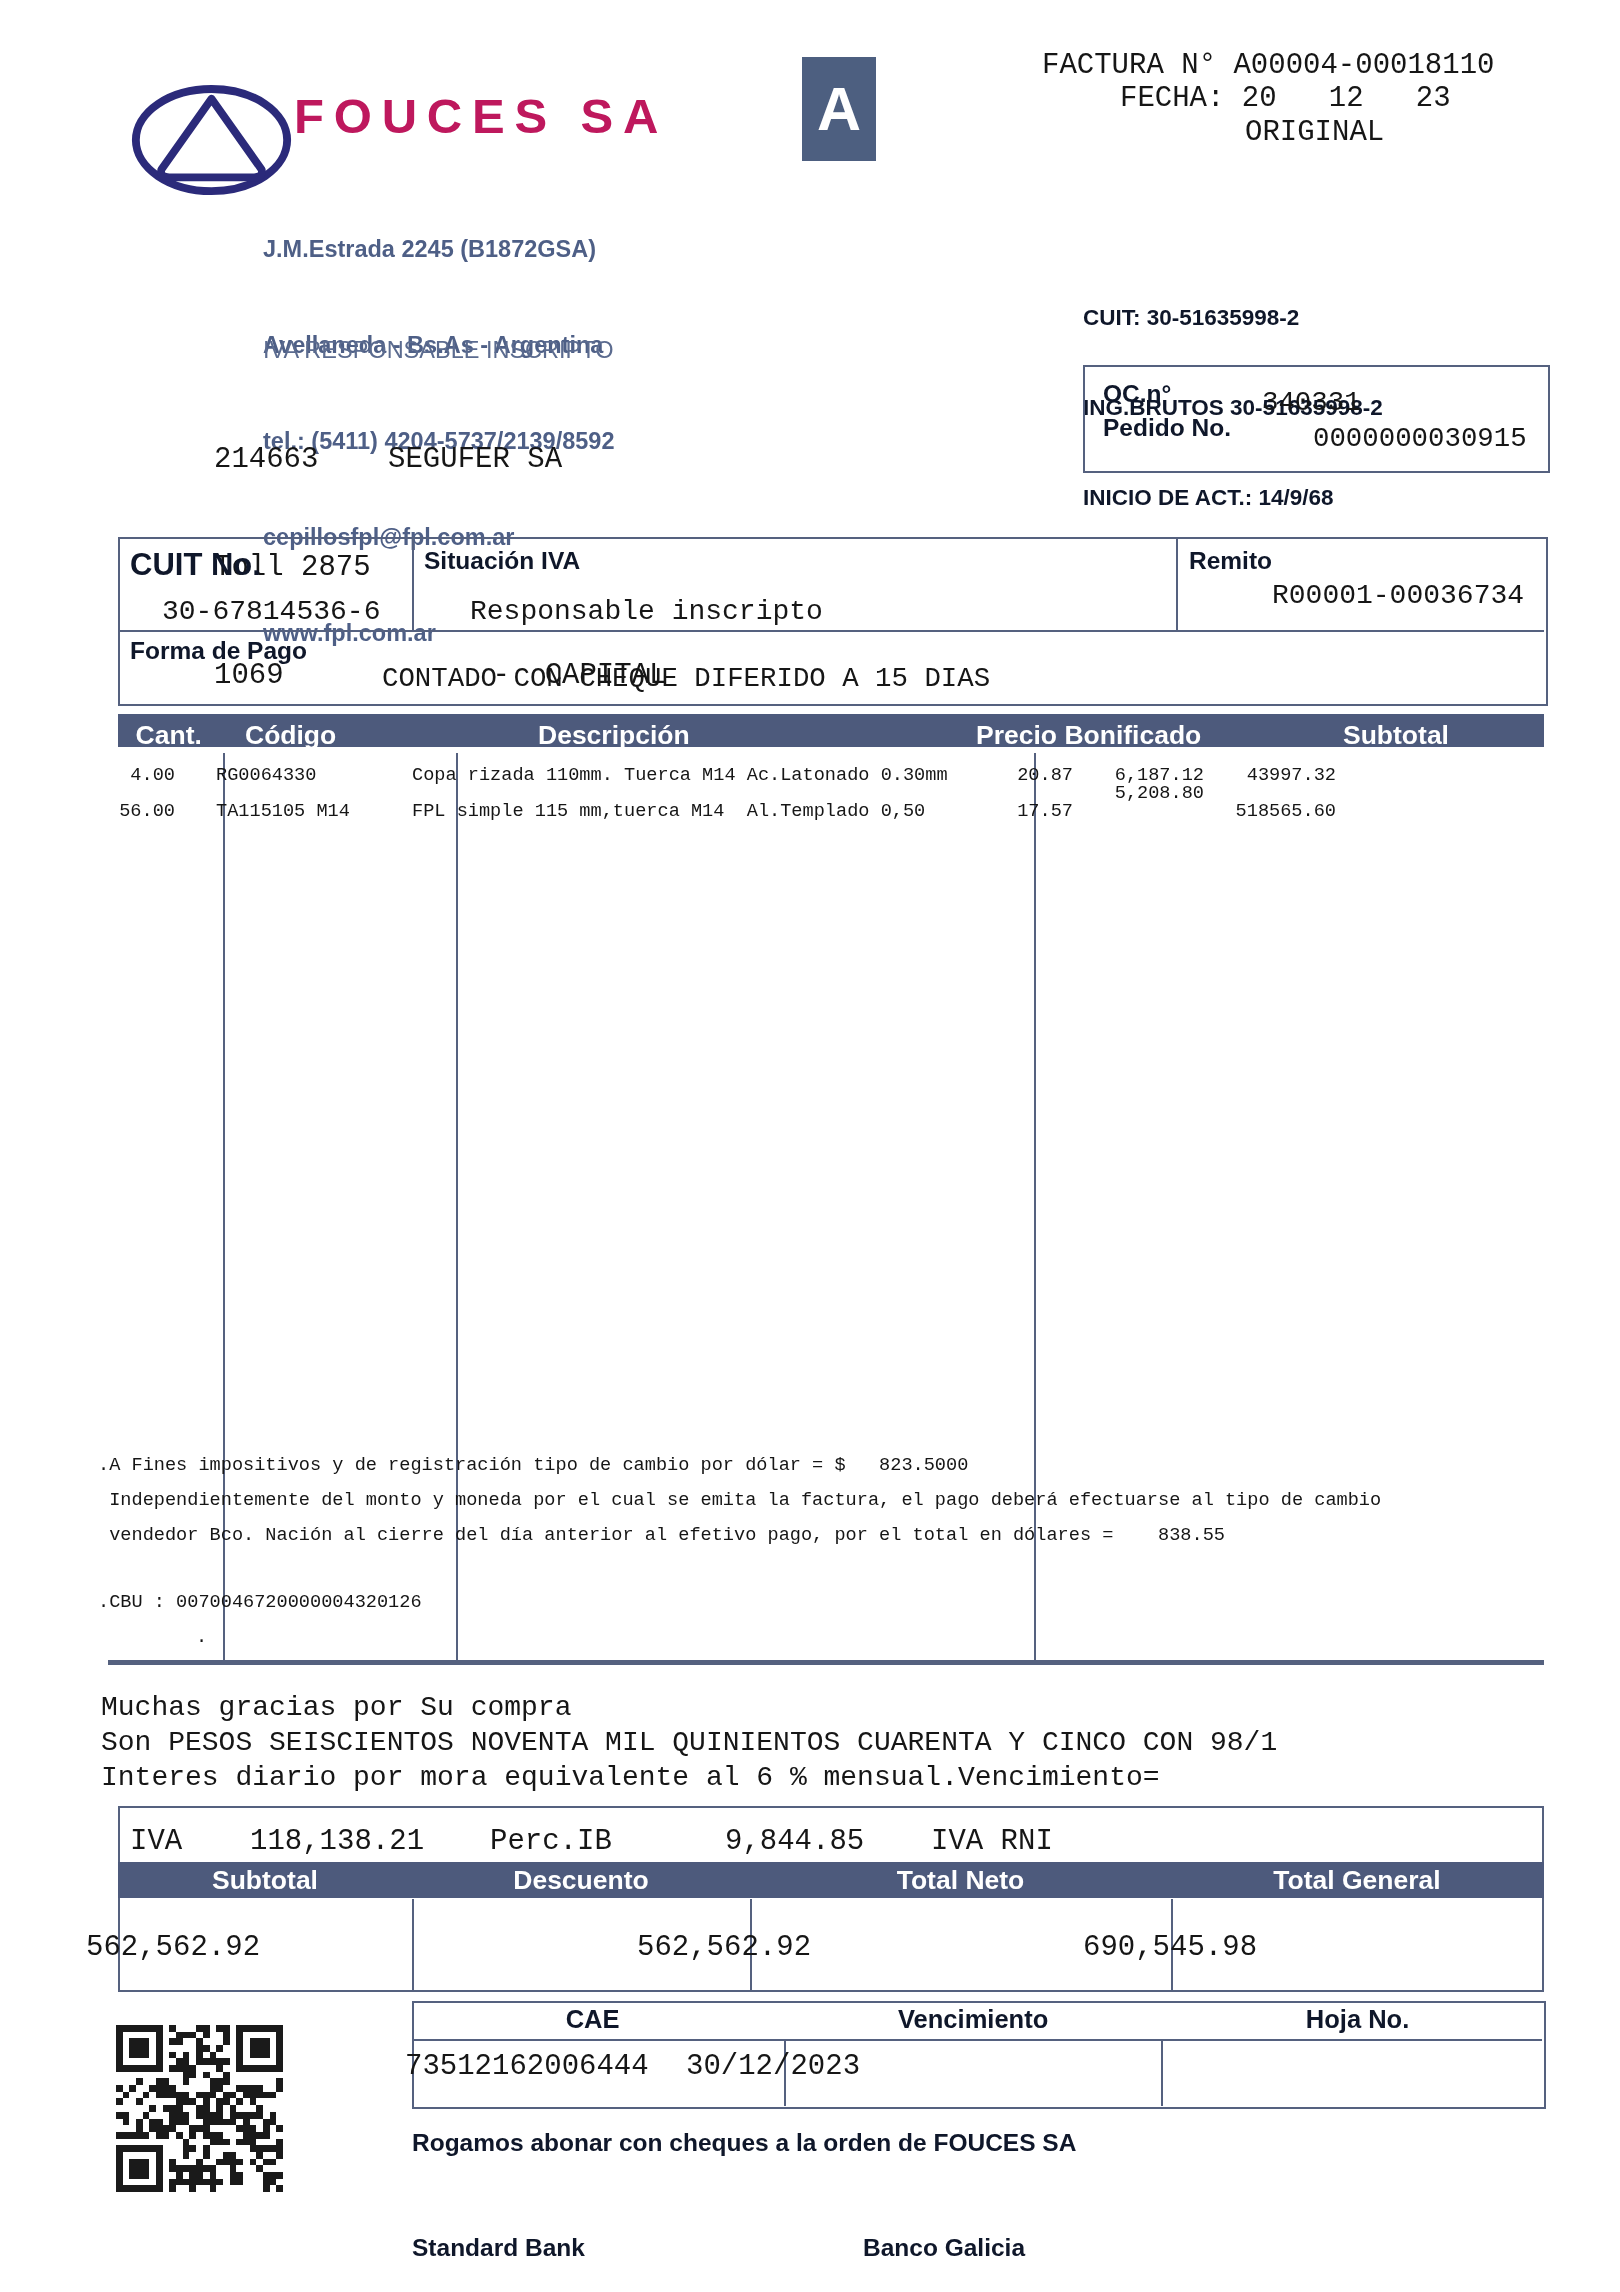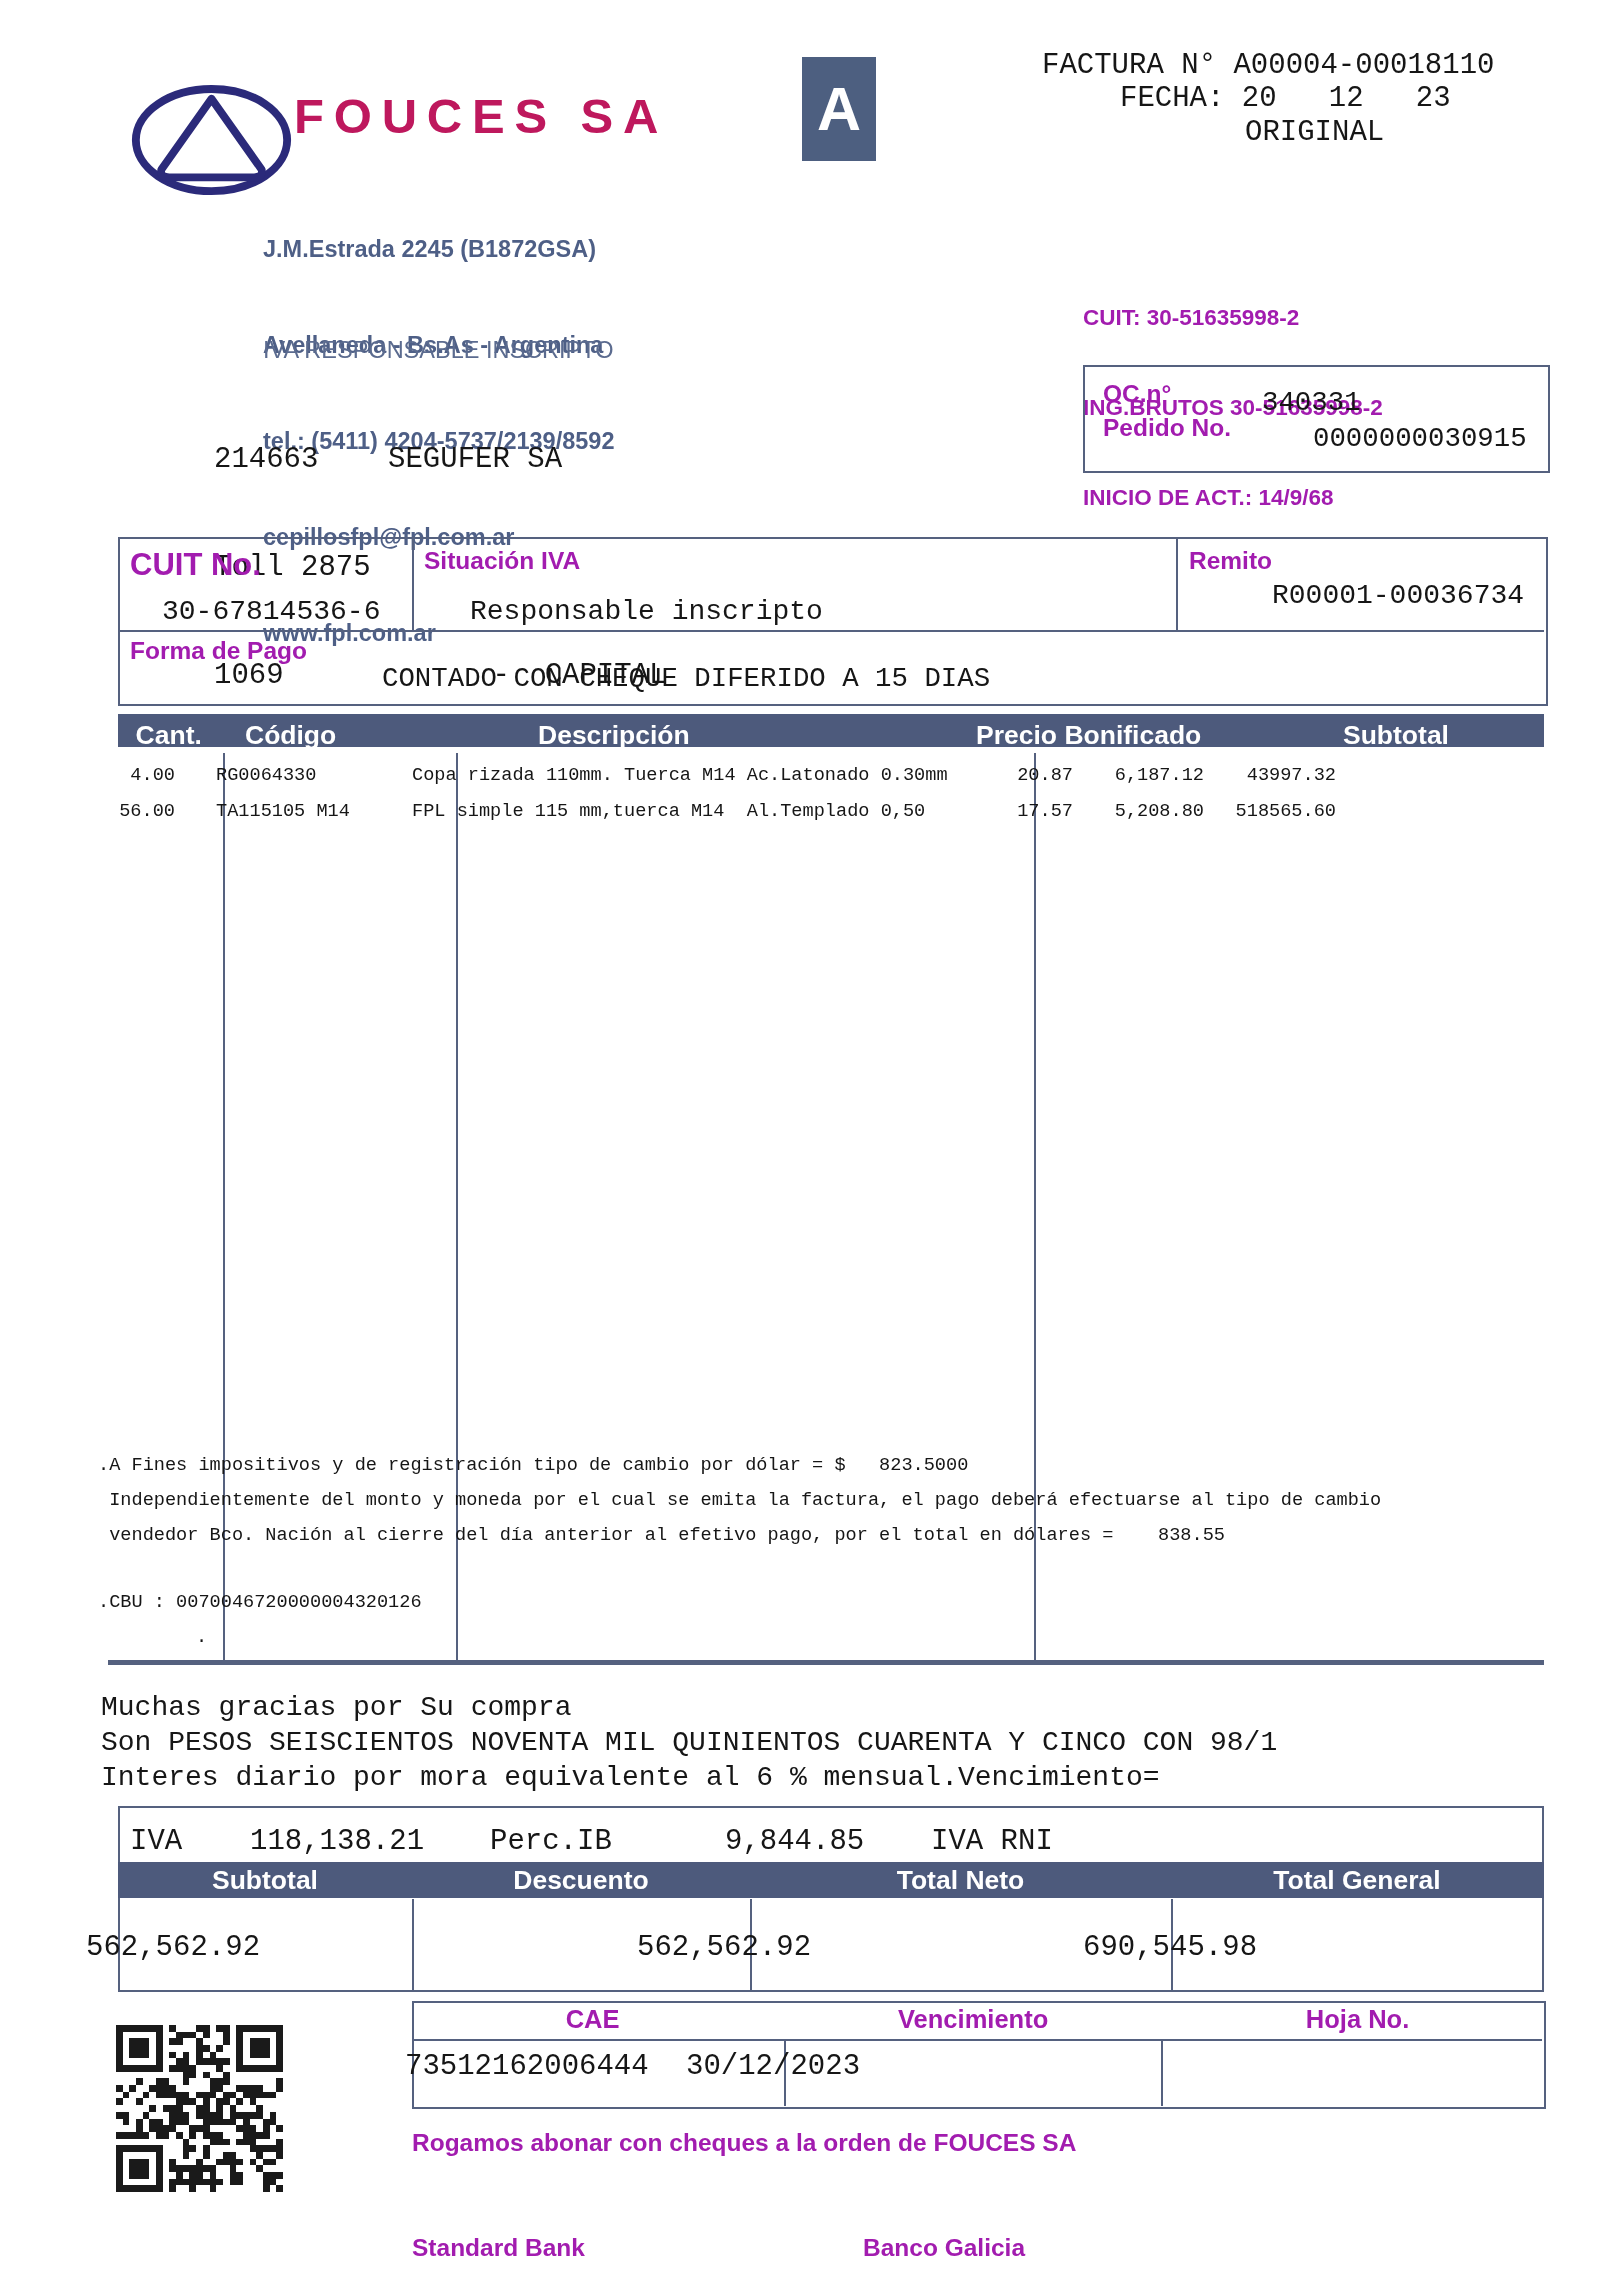--- a/index.html
+++ b/index.html
@@ -1,21 +1,21 @@
 <!DOCTYPE html>
 <html><head>
 <meta charset="utf-8">
 <style>
   html,body{margin:0;padding:0;background:#e8e8e8;}
   .page{position:relative;width:1620px;height:2293px;background:#ffffff;margin:0 auto;
         font-family:"Liberation Sans",sans-serif;overflow:hidden;}
   .abs{position:absolute;white-space:pre;}
   
   .mono{font-family:"Liberation Mono","DejaVu Sans Mono",monospace;color:#161616;}
-  .lbl{font-weight:bold;color:#a21caf;}
+  .lbl{font-weight:bold;color:#0f172a;}
   .addr{font-weight:bold;color:#4e5f86;font-size:23.5px;line-height:32px;}
   .navy{color:#be185d;}
   
   .hline,.vline{position:absolute;background:#55617f;}
   
   .bar{position:absolute;background:#4d5a7c;color:#ffffff;font-weight:bold;}
   .bar span{color:#ffffff;}
   
   .box{position:absolute;border:2px solid #55617f;}
   .qr{position:absolute;}
@@ -104,21 +104,21 @@
     <span class="abs mono" style="left:926px;top:765px;width:147px;text-align:right;font-size:18.6px;">20.87</span>
     <span class="abs mono" style="left:1057px;top:765px;width:147px;text-align:right;font-size:18.6px;">6,187.12</span>
     <span class="abs mono" style="left:1189px;top:765px;width:147px;text-align:right;font-size:18.6px;">43997.32</span>
   </div>
 
   <div>
     <span class="abs mono" style="left:59px;top:801px;width:116px;text-align:right;font-size:18.6px;">56.00</span>
     <span class="abs mono" style="left:216px;top:801px;font-size:18.6px;">TA115105 M14</span>
     <span class="abs mono" style="left:412px;top:801px;font-size:18.6px;">FPL simple 115 mm,tuerca M14  Al.Templado 0,50</span>
     <span class="abs mono" style="left:926px;top:801px;width:147px;text-align:right;font-size:18.6px;">17.57</span>
-    <span class="abs mono" style="left:1057px;top:801px;width:147px;text-align:right;font-size:18.6px;">5,208.80</span>
+    <span class="abs mono" style="left:1057px;top:783px;width:147px;text-align:right;font-size:18.6px;">5,208.80</span>
     <span class="abs mono" style="left:1189px;top:801px;width:147px;text-align:right;font-size:18.6px;">518565.60</span>
   </div>
 
   <div class="abs mono" style="left:98px;top:1455px;font-size:18.6px;">.A Fines impositivos y de registración tipo de cambio por dólar = $   823.5000</div>
   <div class="abs mono" style="left:98px;top:1490px;font-size:18.6px;"> Independientemente del monto y moneda por el cual se emita la factura, el pago deberá efectuarse al tipo de cambio</div>
   <div class="abs mono" style="left:98px;top:1525px;font-size:18.6px;"> vendedor Bco. Nación al cierre del día anterior al efetivo pago, por el total en dólares =    838.55</div>
   <div class="abs mono" style="left:98px;top:1592px;font-size:18.6px;">.CBU : 0070046720000004320126</div>
   <div class="abs mono" style="left:196px;top:1627px;font-size:18.6px;">.</div>
 
   <div class="hline" style="left:108px;top:1660px;width:1436px;height:4.9px;"></div>

